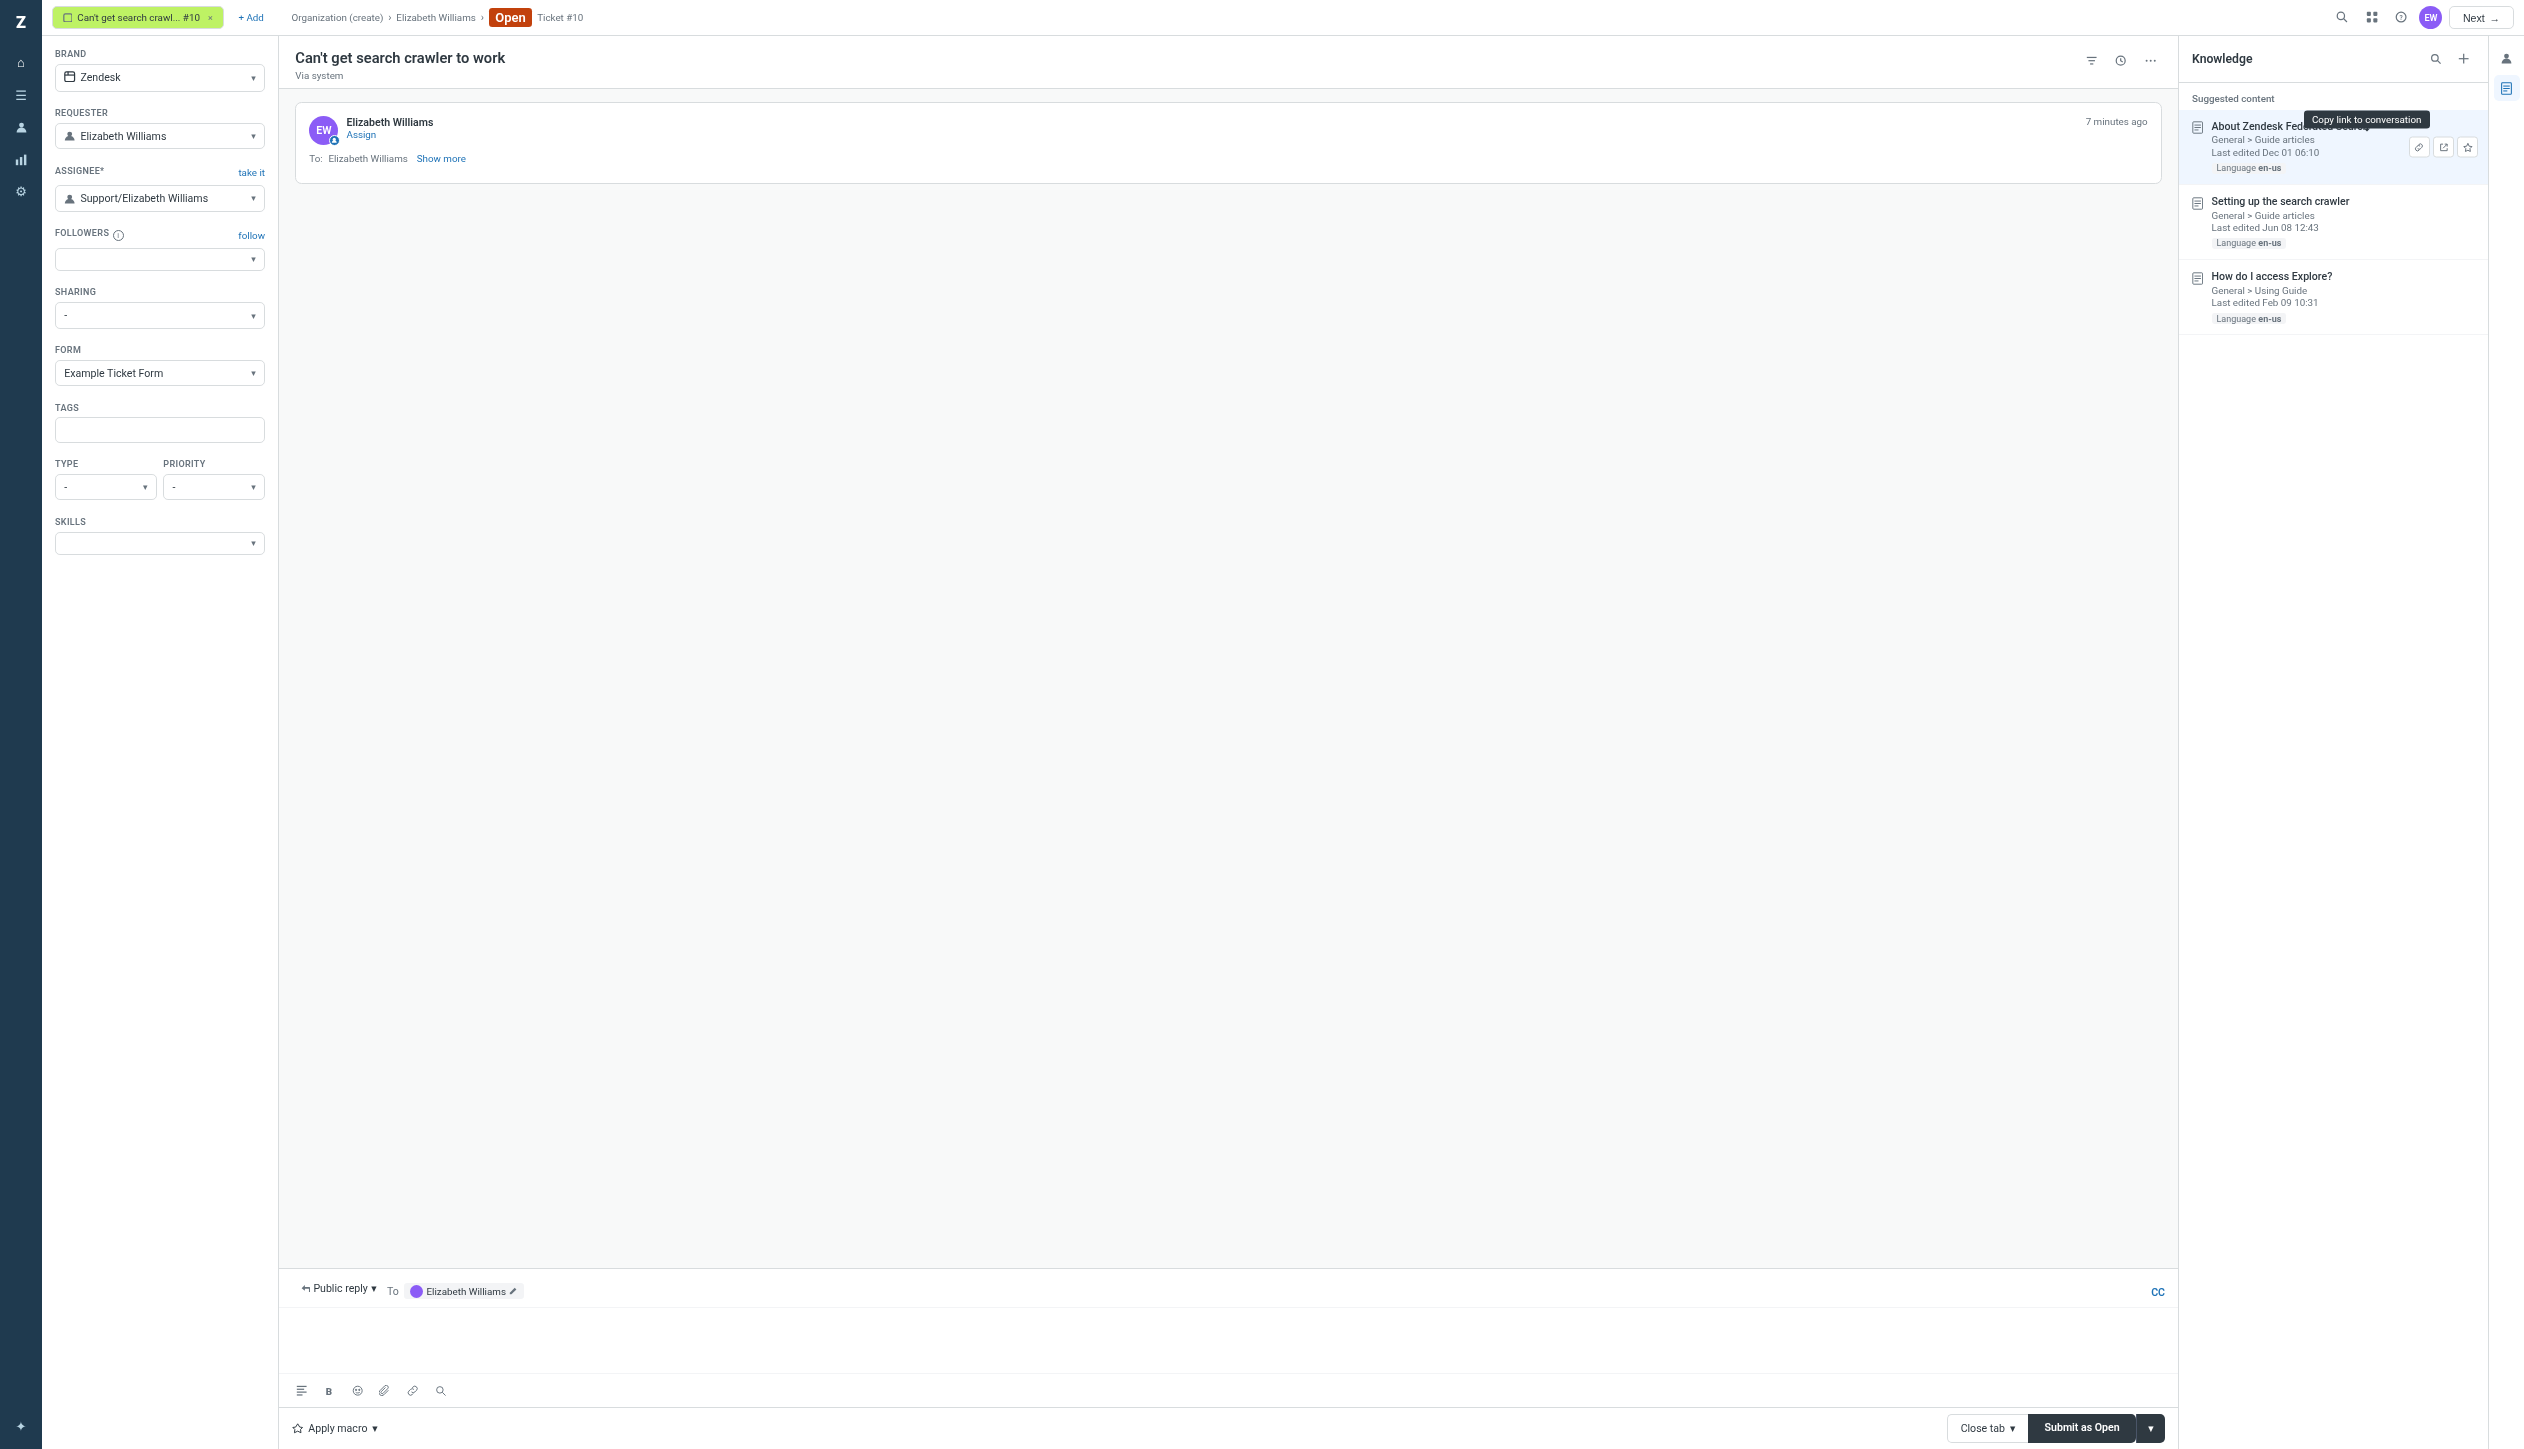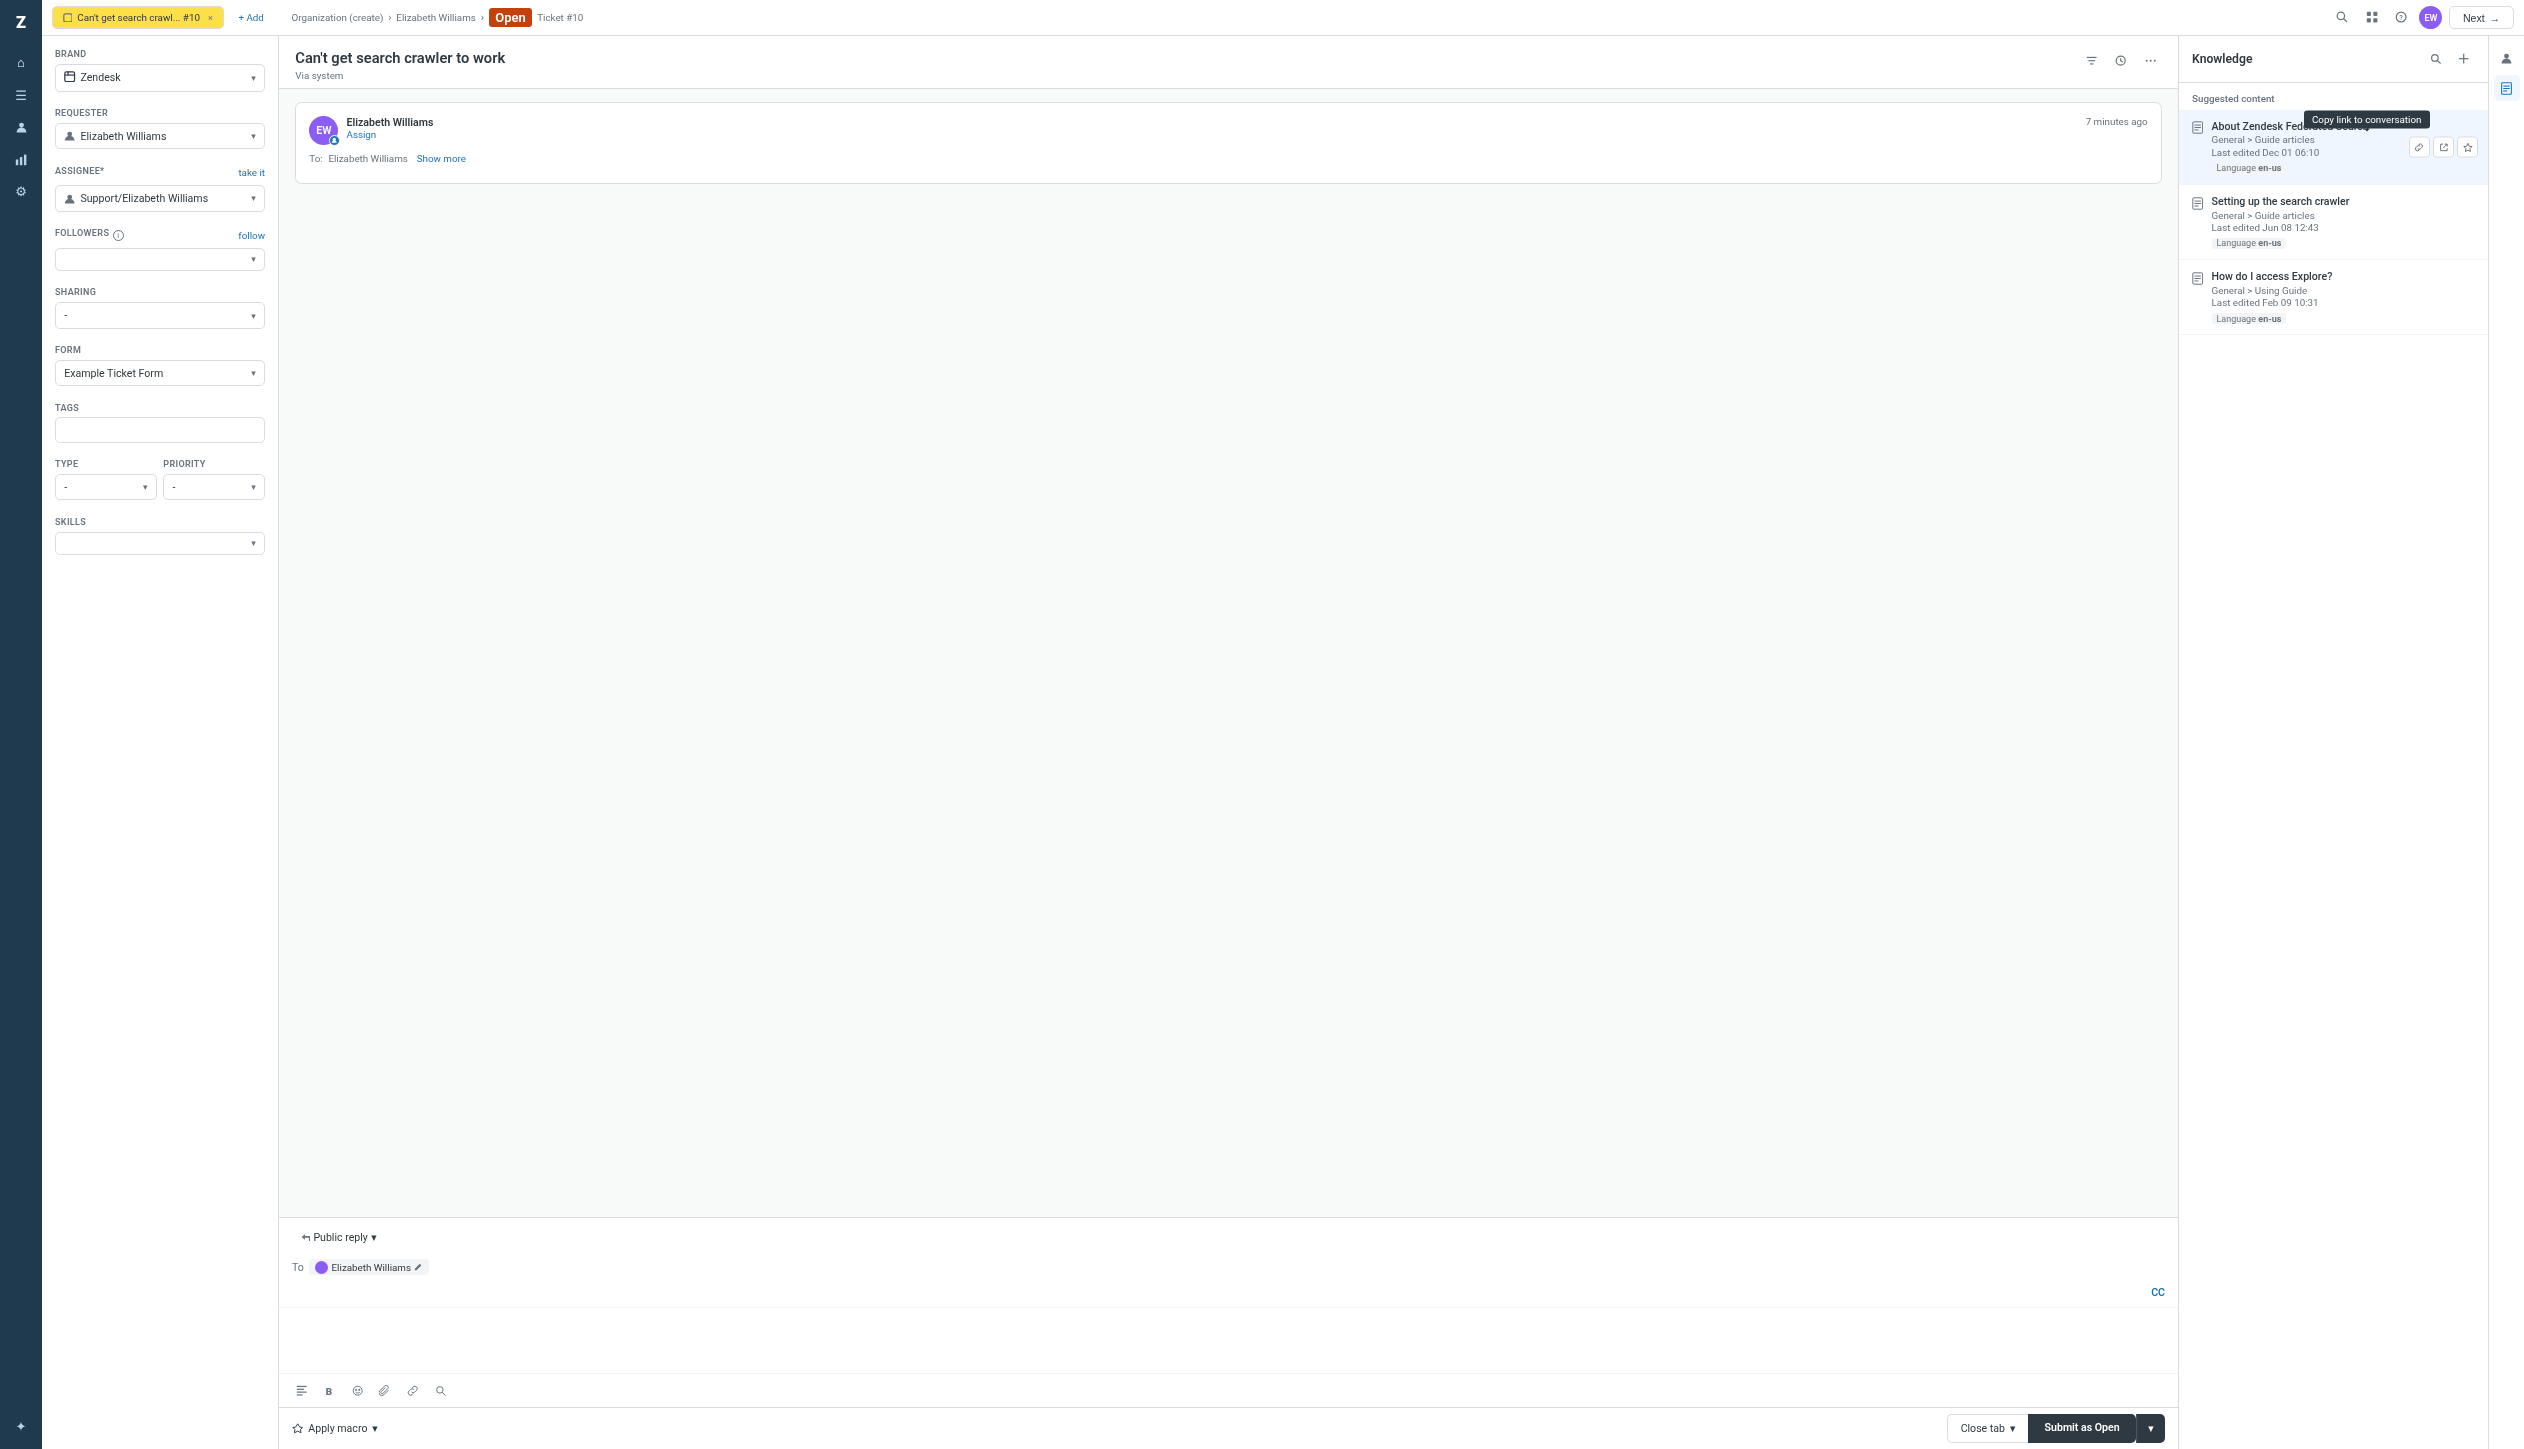--- a/index.html
+++ b/index.html
@@ -10,21 +10,21 @@
     .nav-rail { width: 42px; background: #1f3a4f; display: flex; flex-direction: column; align-items: center; padding: 6.5px 0; flex-shrink: 0; }
     .nav-rail-icon { width: 29px; height: 29px; display: flex; align-items: center; justify-content: center; color: #b8d4e3; cursor: pointer; border-radius: 4.9px; margin: 1.6px 0; font-size: 13px; }
     .nav-rail-icon.active { color: #fff; }
     .nav-rail-logo { margin-bottom: 9.8px; }
     .nav-rail-bottom { margin-top: auto; }
 
     .main-area { flex: 1; display: flex; flex-direction: column; min-width: 0; }
 
     
     .top-bar { height: 36px; background: #fff; border-bottom: 0.8px solid #d8dcde; display: flex; align-items: center; padding: 0 9.8px; gap: 6.5px; }
-    .tab-item { display: flex; align-items: center; gap: 4.9px; padding: 4.9px 9.8px; background: #fde047; border-radius: 4.9px; font-size: 9.8px; color: #2f3941; cursor: pointer; border: 0.8px solid #d8dcde; }
+    .tab-item { display: flex; align-items: center; gap: 4.9px; padding: 4.9px 9.8px; background: #bef264; border-radius: 4.9px; font-size: 9.8px; color: #2f3941; cursor: pointer; border: 0.8px solid #d8dcde; }
     .tab-item .tab-close { color: #68737d; font-size: 9px; cursor: pointer; margin-left: 3.3px; }
     .tab-add { display: flex; align-items: center; gap: 3.3px; padding: 4.1px 8.2px; color: #1f73b7; font-size: 9.8px; cursor: pointer; }
     .breadcrumbs { display: flex; align-items: center; gap: 4.9px; flex: 1; padding-left: 13px; }
     .breadcrumb-item { font-size: 9.8px; color: #68737d; cursor: pointer; }
     .breadcrumb-open { background: #c2410c; color: #fff; padding: 1.6px 6.5px; border-radius: 3.3px; font-size: 13px; font-weight: 600; }
     .top-bar-right { display: flex; align-items: center; gap: 6.5px; margin-left: auto; }
     .next-btn { display: flex; align-items: center; gap: 4.9px; padding: 4.9px 13px; background: #fff; border: 0.8px solid #d8dcde; border-radius: 4.9px; font-size: 10.6px; cursor: pointer; color: #2f3941; }
     .top-bar-icons { display: flex; align-items: center; gap: 6.5px; }
     .top-bar-icon { width: 23px; height: 23px; display: flex; align-items: center; justify-content: center; color: #68737d; cursor: pointer; font-size: 12.2px; }
     .avatar-circle { width: 23px; height: 23px; border-radius: 50%; background: #8b5cf6; display: flex; align-items: center; justify-content: center; color: #fff; font-size: 9px; font-weight: 600; }
@@ -64,21 +64,21 @@
     .message-avatar-badge { position: absolute; bottom: -1.6px; right: -1.6px; width: 11.4px; height: 11.4px; border-radius: 50%; background: #1f73b7; border: 1.6px solid #fff; display: flex; align-items: center; justify-content: center; }
     .message-meta { flex: 1; }
     .message-sender { font-weight: 600; font-size: 10.6px; color: #2f3941; }
     .message-assign { color: #1f73b7; font-size: 9.8px; cursor: pointer; display: block; }
     .message-time { font-size: 9.8px; color: #68737d; }
     .message-to { font-size: 9.8px; color: #68737d; margin-bottom: 6.5px; }
     .message-body { font-size: 10.6px; color: #2f3941; line-height: 1.5; }
 
     
     .reply-area { border-top: 0.8px solid #d8dcde; background: #fff; }
-    .reply-toolbar-top { display: flex; align-items: flex-start; padding: 8.2px 13px; gap: 11px; border-bottom: 0.8px solid #f3f4f6; flex-direction: column; }
+    .reply-toolbar-top { display: flex; align-items: flex-end; padding: 8.2px 13px; gap: 3px; border-bottom: 0.8px solid #f3f4f6; }
     .reply-type-btn { display: flex; align-items: center; gap: 3.3px; padding: 3.3px 6.5px; border-radius: 3.3px; font-size: 10.6px; color: #2f3941; cursor: pointer; border: 0.8px solid transparent; }
     .reply-to { display: flex; align-items: center; gap: 4.9px; font-size: 10.6px; color: #68737d; }
     .reply-to-tag { display: flex; align-items: center; gap: 3.3px; background: #f3f4f6; padding: 1.6px 6.5px; border-radius: 3.3px; font-size: 9.8px; color: #2f3941; }
     .reply-to-avatar { width: 13px; height: 13px; border-radius: 50%; background: #8b5cf6; }
     .cc-btn { margin-left: auto; color: #1f73b7; font-size: 10.6px; font-weight: 600; cursor: pointer; }
     .reply-text-area { min-height: 65px; padding: 8.2px 13px; font-size: 10.6px; color: #2f3941; }
     .reply-format-bar { display: flex; align-items: center; gap: 8.2px; padding: 6.5px 13px; border-top: 0.8px solid #f3f4f6; }
     .format-icon { width: 19.6px; height: 19.6px; display: flex; align-items: center; justify-content: center; color: #68737d; cursor: pointer; font-size: 11.4px; }
 
     

